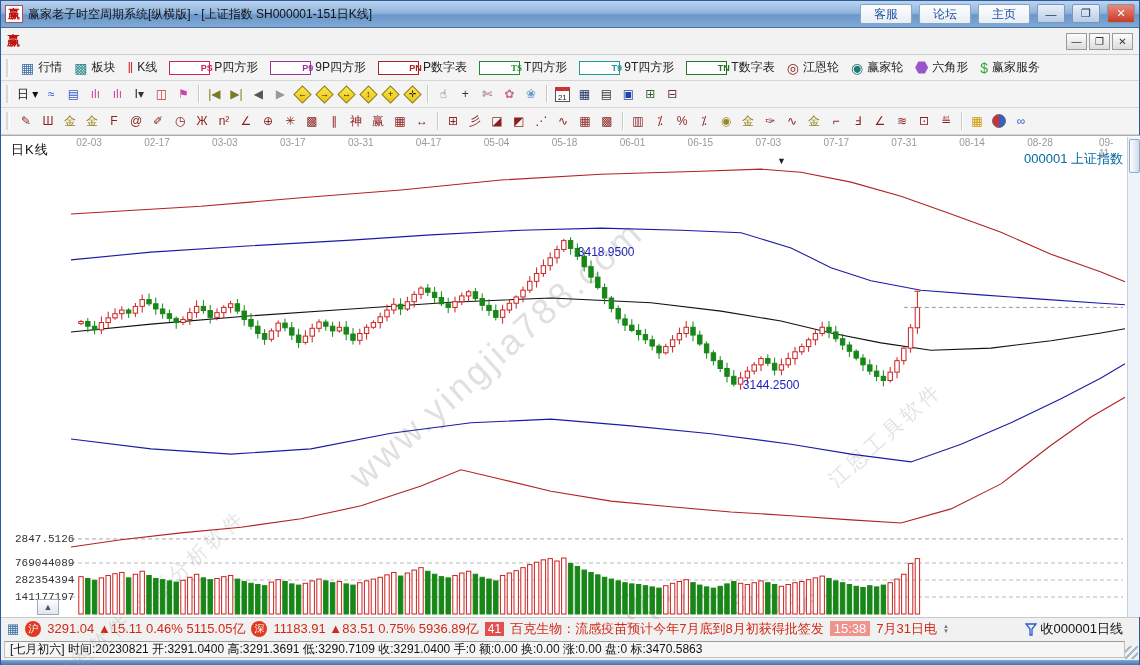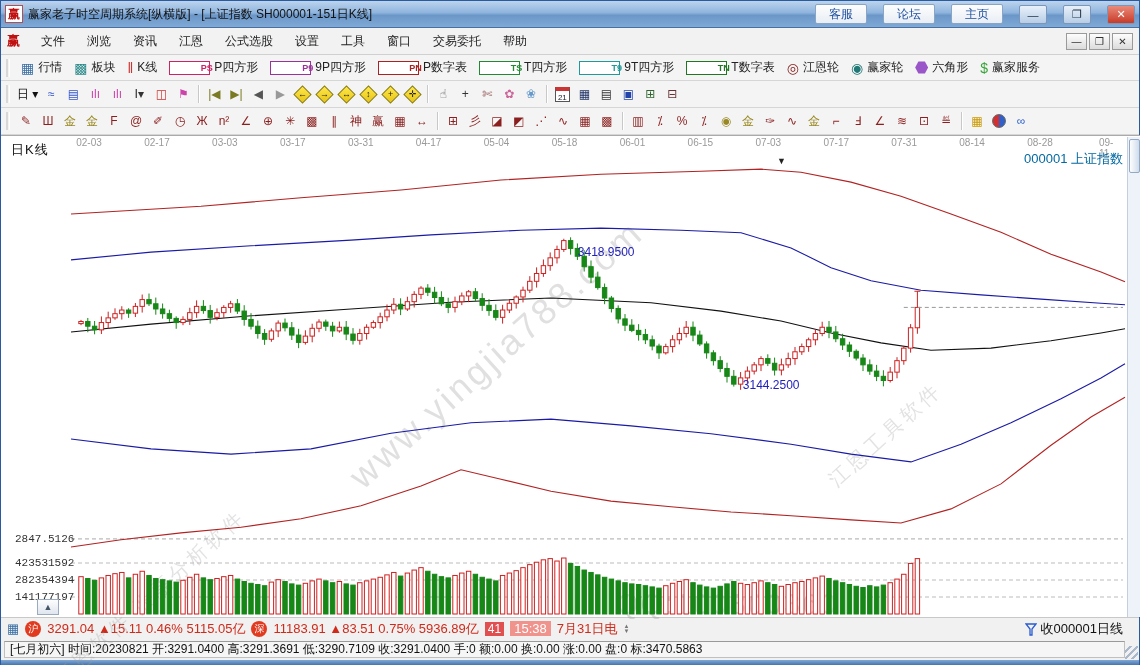--- a/index.html
+++ b/index.html
@@ -7,21 +7,21 @@
   body { font-family:"Liberation Sans","DejaVu Sans",sans-serif; font-size:12px; background:#4a7ab5; }
   .win { position:relative; width:1140px; height:665px; border:1px solid #2a5b9e; background:#f0f0f0; }
 
   
   .titlebar { position:absolute; left:0; top:0; width:100%; height:27px;
     background:linear-gradient(180deg,#bcd4ee 0%,#8fb4dd 45%,#6b97c8 55%,#7fa9d6 100%);
     display:flex; align-items:center; padding:0 4px; border-bottom:1px solid #4a6f9e; }
   .app-ico { width:18px; height:18px; background:#fff; border:1px solid #b05050; color:#c01010;
     font-weight:bold; font-size:12px; display:flex; align-items:center; justify-content:center; margin-right:5px; }
   .title-text { color:#111; font-size:12px; }
-  .tbtns { margin-left:auto; display:flex; align-items:flex-end; gap:16px; }
+  .tbtns { margin-left:auto; display:flex; align-items:flex-start; gap:7px; }
   .linkbtn { height:20px; min-width:52px; padding:0 10px; background:linear-gradient(180deg,#fdfdfd,#e8eef6);
     border:1px solid #8aa4c4; border-radius:2px; color:#1a4d9e; font-size:12px; font-family:inherit; cursor:pointer; }
   .wbtn { width:28px; height:19px; display:flex; align-items:center; justify-content:center; font-size:11px;
     background:linear-gradient(180deg,#e8f0fa,#b8cde6); border:1px solid #7a96b8; border-radius:2px; color:#234; }
   .wbtn.close { background:linear-gradient(180deg,#e98a7a,#c83a28); color:#fff; font-weight:bold; }
 
   
   .menubar { position:absolute; left:0; top:27px; width:100%; height:27px; background:#f2f2f2;
     border-bottom:1px solid #d0d0d0; display:flex; align-items:center; padding:0 6px; }
   .menu-ico { color:#c01010; font-weight:bold; margin-right:10px; font-size:13px; }
@@ -119,32 +119,20 @@
       <button class="linkbtn">论坛</button>
       <button class="linkbtn">主页</button>
       <span class="wbtn">—</span>
       <span class="wbtn">❐</span>
       <span class="wbtn close">✕</span>
     </div>
   </div>
 
   <div class="menubar">
     <span class="menu-ico">赢</span>
-    <span id="menu-items" style="display:flex;">
-        <span class="menu-item">文件</span>
-        <span class="menu-item">浏览</span>
-        <span class="menu-item">资讯</span>
-        <span class="menu-item">江恩</span>
-        <span class="menu-item">公式选股</span>
-        <span class="menu-item">设置</span>
-        <span class="menu-item">工具</span>
-        <span class="menu-item">窗口</span>
-        <span class="menu-item">交易委托</span>
-        <span class="menu-item">帮助</span>
-      </span>
     <span class="mdi">
       <span>—</span>
       <span>❐</span>
       <span>✕</span>
     </span>
   </div>
 
   <div class="toolbar t1" id="toolbar1">
       <span class="grip"></span>
       <span class="tb-item">
@@ -165,21 +153,21 @@
       </span>
       <span class="tb-item">
         <span class="lbox" style="color: rgb(153, 51, 153); border-color: rgb(153, 51, 153);">P9</span>
         <span class="tb-label">9P四方形</span>
       </span>
       <span class="tb-item">
         <span class="lbox" style="color: rgb(170, 34, 34); border-color: rgb(170, 34, 34);">PN</span>
         <span class="tb-label">P数字表</span>
       </span>
       <span class="tb-item">
-        <span class="lbox" style="color: rgb(34, 136, 51); border-color: rgb(34, 136, 51);">TS</span>
+        <span class="lbox" style="color: rgb(34, 136, 51); border-color: rgb(34, 136, 51); font-family: Liberation Serif, serif;">TS</span>
         <span class="tb-label">T四方形</span>
       </span>
       <span class="tb-item">
         <span class="lbox" style="color: rgb(34, 153, 153); border-color: rgb(34, 153, 153);">T9</span>
         <span class="tb-label">9T四方形</span>
       </span>
       <span class="tb-item">
         <span class="lbox" style="color: rgb(34, 119, 34); border-color: rgb(34, 119, 34);">TN</span>
         <span class="tb-label">T数字表</span>
       </span>
@@ -469,21 +457,21 @@
       </div>
     <span class="symbol-lbl">000001  上证指数</span>
     <span class="cycle-mark">▼</span>
 
     <div class="wm wm-site">www.yingjia788.com</div>
     <div class="wm wm-qq">QQ:100800360</div>
     <div class="wm wm-d1">赢家江恩软件  股票分析软件</div>
     <div class="wm wm-d2">江恩工具软件</div>
 
     <span class="scale-lbl" style="left:14px; top:397px;">2847.5126</span>
-    <span class="scale-lbl" style="left:14px; top:421px;">423531592</span>
+    <span class="scale-lbl" style="left:14px; top:421px;">769044089</span>
     <span class="scale-lbl" style="left:14px; top:438px;">282354394</span>
     <span class="scale-lbl" style="left:14px; top:455px;">141177197</span>
 
     <span class="anno" id="anno-peak" style="left: 576.8px; top: 108.602px;">3418.9500</span>
     <span class="anno" id="anno-trough" style="left: 741.8px; top: 242.152px;">3144.2500</span>
 
     <svg id="cv" width="1125" height="482">
         <line x1="70" y1="402.91842280000003" x2="1122" y2="402.91842280000003" stroke="#aaa" stroke-dasharray="4,3"></line>
         <line x1="70" y1="427.0067963232" x2="1122" y2="427.0067963232" stroke="#bbb" stroke-dasharray="4,3"></line>
         <line x1="70" y1="444.0045309624" x2="1122" y2="444.0045309624" stroke="#bbb" stroke-dasharray="4,3"></line>
@@ -875,20 +863,21 @@
     <div class="collapse-btn">▲</div>
   </div>
 
   <div class="sbar1">
     <span class="gicon">▦</span>
     <span class="mkt-badge">沪</span>
     <span class="red-txt">3291.04 ▲15.11 0.46% 5115.05亿</span>
     <span class="mkt-badge">深</span>
     <span class="red-txt">11183.91 ▲83.51 0.75% 5936.89亿</span>
     <span class="news-badge">41</span>
+    <span class="red-txt">百克生物：流感疫苗预计今年7月底到8月初获得批签发</span>
     <span class="time-chip">15:38</span>
     <span class="red-txt">7月31日电</span>
     <span class="spinner">
         <span>▲</span>
         <span>▼</span>
       </span>
     <span class="sb-right">
       <svg width="12" height="14">
           <path d="M1,2 h10 l-4,5 v6 h-2 v-6 z" fill="none" stroke="#2a5bd0" stroke-width="1.3"></path>
         </svg>

